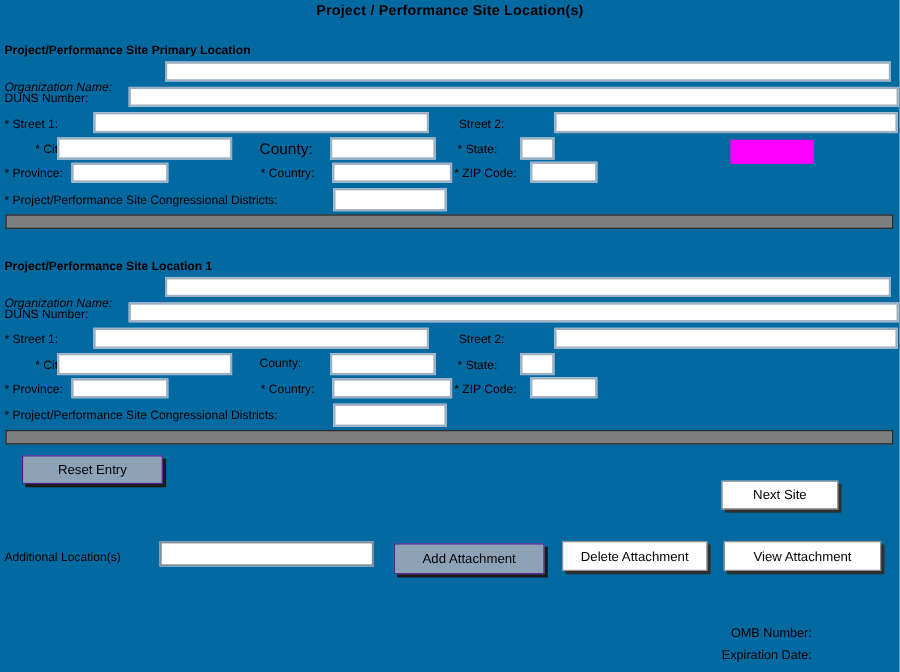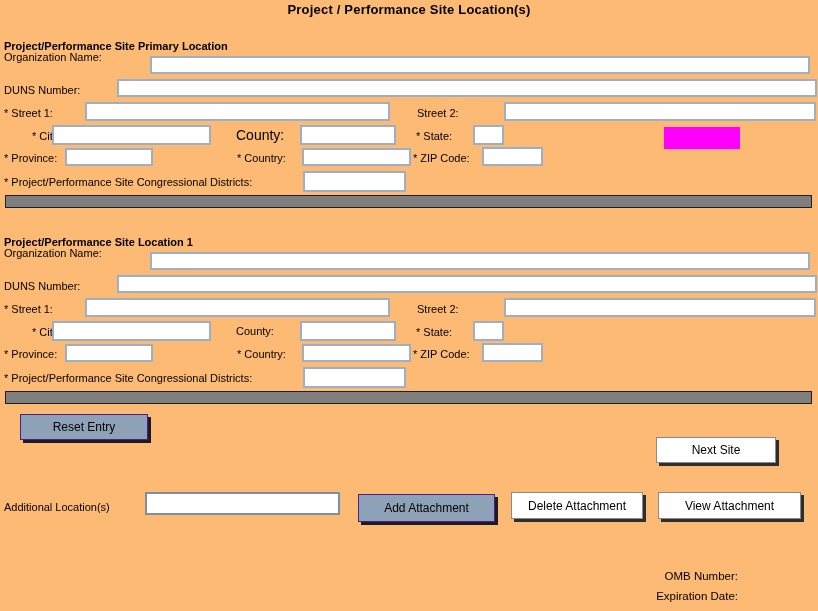--- a/index.html
+++ b/index.html
@@ -1,17 +1,17 @@
 <!DOCTYPE html>
 <html><head>
 <meta charset="utf-8">
 <style>
   html,body { margin:0; padding:0; background:#fff; }
   .page {
-    position:relative; width:818px; height:611px; background:#fdba74;
+    position:relative; width:818px; height:611px; background:#0369a1;
     font-family:"Liberation Sans", sans-serif; color:#000; overflow:hidden;
   }
   .title {
     position:absolute; left:0; top:2px; width:100%; text-align:center;
     font-size:13px; font-weight:bold; letter-spacing:0.2px;
   }
   .section { position:absolute; left:0; width:818px; height:196px; }
   .sec-header { position:absolute; left:4px; top:40px; font-size:11px; font-weight:bold; }
   .lbl { position:absolute; font-size:11px; white-space:nowrap; }
   .lbl-big { font-size:14px; }
@@ -38,21 +38,21 @@
   }
   .btn-white {
     background:#ffffff; border:1px solid #8a8a8a;
     box-shadow:3px 3px 0 0 #2e2e2e;
   }
   .footer-block {
     position:absolute; right:80px; top:550px; text-align:right;
     font-size:11.5px; line-height:20px;margin-top:16px;
   }
   
-  .f-org-lbl { left:4px; top:51px; }
+  .f-org-lbl { left:4px; top:74px;font-style:italic; }
   .f-org-inp { left:150px; top:56px; width:660px; height:18px; }
   .f-duns-lbl { left:4px; top:84px; }
   .f-duns-inp { left:117px; top:79px; width:700px; height:18px; }
   .f-st1-lbl { left:4px; top:107px; }
   .f-st1-inp { left:85px; top:102px; width:305px; height:19px; }
   .f-st2-lbl { left:417px; top:107px; }
   .f-st2-inp { left:504px; top:102px; width:312px; height:19px; }
   .f-city-lbl { left:4px; top:130px;margin-left:28px; }
   .f-city-inp { left:52px; top:125px; width:159px; height:20px; }
   .f-county-lbl { left:236px; top:129px; }
@@ -151,21 +151,21 @@
     <input class="inp f-zip-inp" value="" style="">
 
     <span class="lbl f-cong-lbl">* Project/Performance Site Congressional Districts:</span>
     <input class="inp f-cong-inp" value="" style="">
 
     <div class="divider"></div>
   </div>
 
   <button class="btn btn-slate" style="left:20px; top:414px; width:128px; height:26px;">Reset Entry</button>
 
-  <button class="btn btn-white" style="left:656px; top:437px; width:120px; height:26px;">Next Site</button>
+  <button class="btn btn-white" style="left:656px; top:437px; width:106px; height:26px;">Next Site</button>
 
   <span class="lbl" style="left:4px; top:501px;">Additional Location(s)</span>
   <input class="inp inp-gray" style="left: 145px; top: 492px; width: 195px; height: 23px;" value="">
 
   <button class="btn btn-slate" style="left:358px; top:494px; width:137px; height:28px;">Add Attachment</button>
 
   <button class="btn btn-white" style="left:511px; top:492px; width:132px; height:27px;">Delete Attachment</button>
 
   <button class="btn btn-white" style="left:658px; top:492px; width:143px; height:27px;">View Attachment</button>
 

